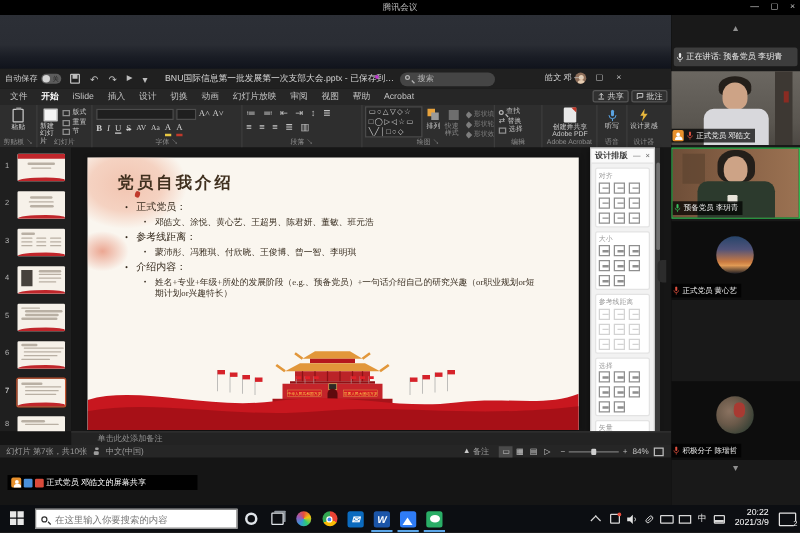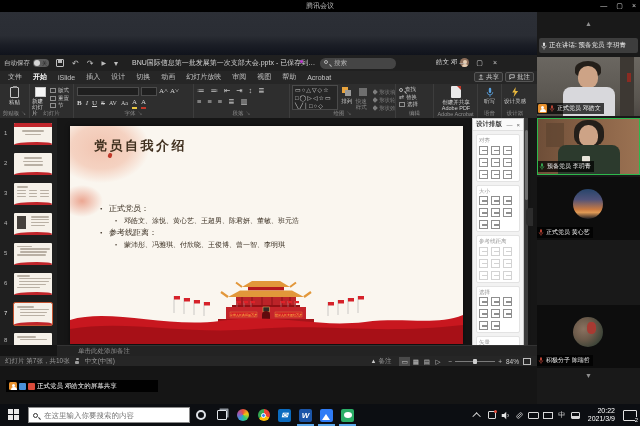--- a/index.html
+++ b/index.html
@@ -81,21 +81,21 @@
 
   
   .slide{left:70px;top:114px;width:393px;height:218px;background:#faf6ef;overflow:hidden;box-shadow:0 0 4px rgba(0,0,0,.6);}
   .blob1{position:absolute;left:-34px;top:-26px;width:130px;height:95px;border-radius:50%;
          background:radial-gradient(closest-side,#efb49c 0%,#f3c6b2 45%,rgba(243,198,178,0) 75%);opacity:.75;}
   .blob2{position:absolute;left:-18px;top:52px;width:60px;height:46px;border-radius:50%;
          background:radial-gradient(closest-side,#e8937b 0%,rgba(232,147,123,0) 70%);opacity:.8;}
   .seal{position:absolute;left:38px;top:27px;width:4px;height:5px;background:#c0392b;border-radius:40%;transform:rotate(18deg);}
   .stitle{position:absolute;left:24px;top:11px;font-family:"DejaVu Serif","Liberation Serif",serif;
           font-size:13px;font-weight:bold;color:#40301f;letter-spacing:2.5px;}
-  .scontent{position:absolute;left:30px;top:34px;width:340px;font-family:Liberation Serif, serif;color:#352a1d;margin-top:43px;}
+  .scontent{position:absolute;left:30px;top:34px;width:340px;font-family:Liberation Serif, serif;color:#352a1d;}
   .bl{font-size:8px;line-height:12.5px;position:relative;padding-left:9px;}
   .bl::before{content:"•";position:absolute;left:0;font-size:7px;}
   .bn{font-size:7px;line-height:11.5px;position:relative;padding-left:24px;color:#3a2f22;}
   .bn::before{content:"•";position:absolute;left:15px;font-size:6px;}
   .bn.long{width:328px;line-height:9.5px;padding-top:1px;}
   .gatecanvas{position:absolute;left:0;bottom:0;width:393px;height:88px;}
 
   .notesbar{left:57px;top:333px;width:480px;height:11px;background:#232323;border-top:1px solid #333;
             color:#8f8f8f;font-size:6.5px;display:flex;align-items:center;padding-left:21px;}
   .statusbar{left:0;top:344px;width:537px;height:10px;background:#262626;color:#9c9c9c;font-size:6.5px;display:flex;align-items:center;}
@@ -489,20 +489,22 @@
     <div class="abs slide">
       <div class="blob1"></div>
       <div class="blob2"></div>
       <div class="seal"></div>
       <div class="stitle">党员自我介绍</div>
       <div class="scontent">
         <div class="bl">正式党员：</div>
         <div class="bn">邓皓文、涂悦、黄心艺、王超男、陈君妍、董敏、班元浩</div>
         <div class="bl">参考线距离：</div>
         <div class="bn">蒙沛彤、冯雅琪、付欣晓、王俊博、曾一智、李明琪</div>
+        <div class="bl">介绍内容：</div>
+        <div class="bn long">姓名+专业+年级+所处的发展阶段（e.g.、预备党员）+一句话介绍自己的研究兴趣（or职业规划or短期计划or兴趣特长）</div>
       </div>
 
       <svg class="gatecanvas" viewBox="0 0 393 88">
 
         <g stroke="#9a9a9a" stroke-width="0.5">
           <line x1="104" y1="40" x2="104" y2="57"></line>
             <line x1="114" y1="42" x2="114" y2="58"></line>
           <line x1="124" y1="44" x2="124" y2="59"></line>
             <line x1="134" y1="46" x2="134" y2="60"></line>
           <line x1="258" y1="46" x2="258" y2="60"></line>

